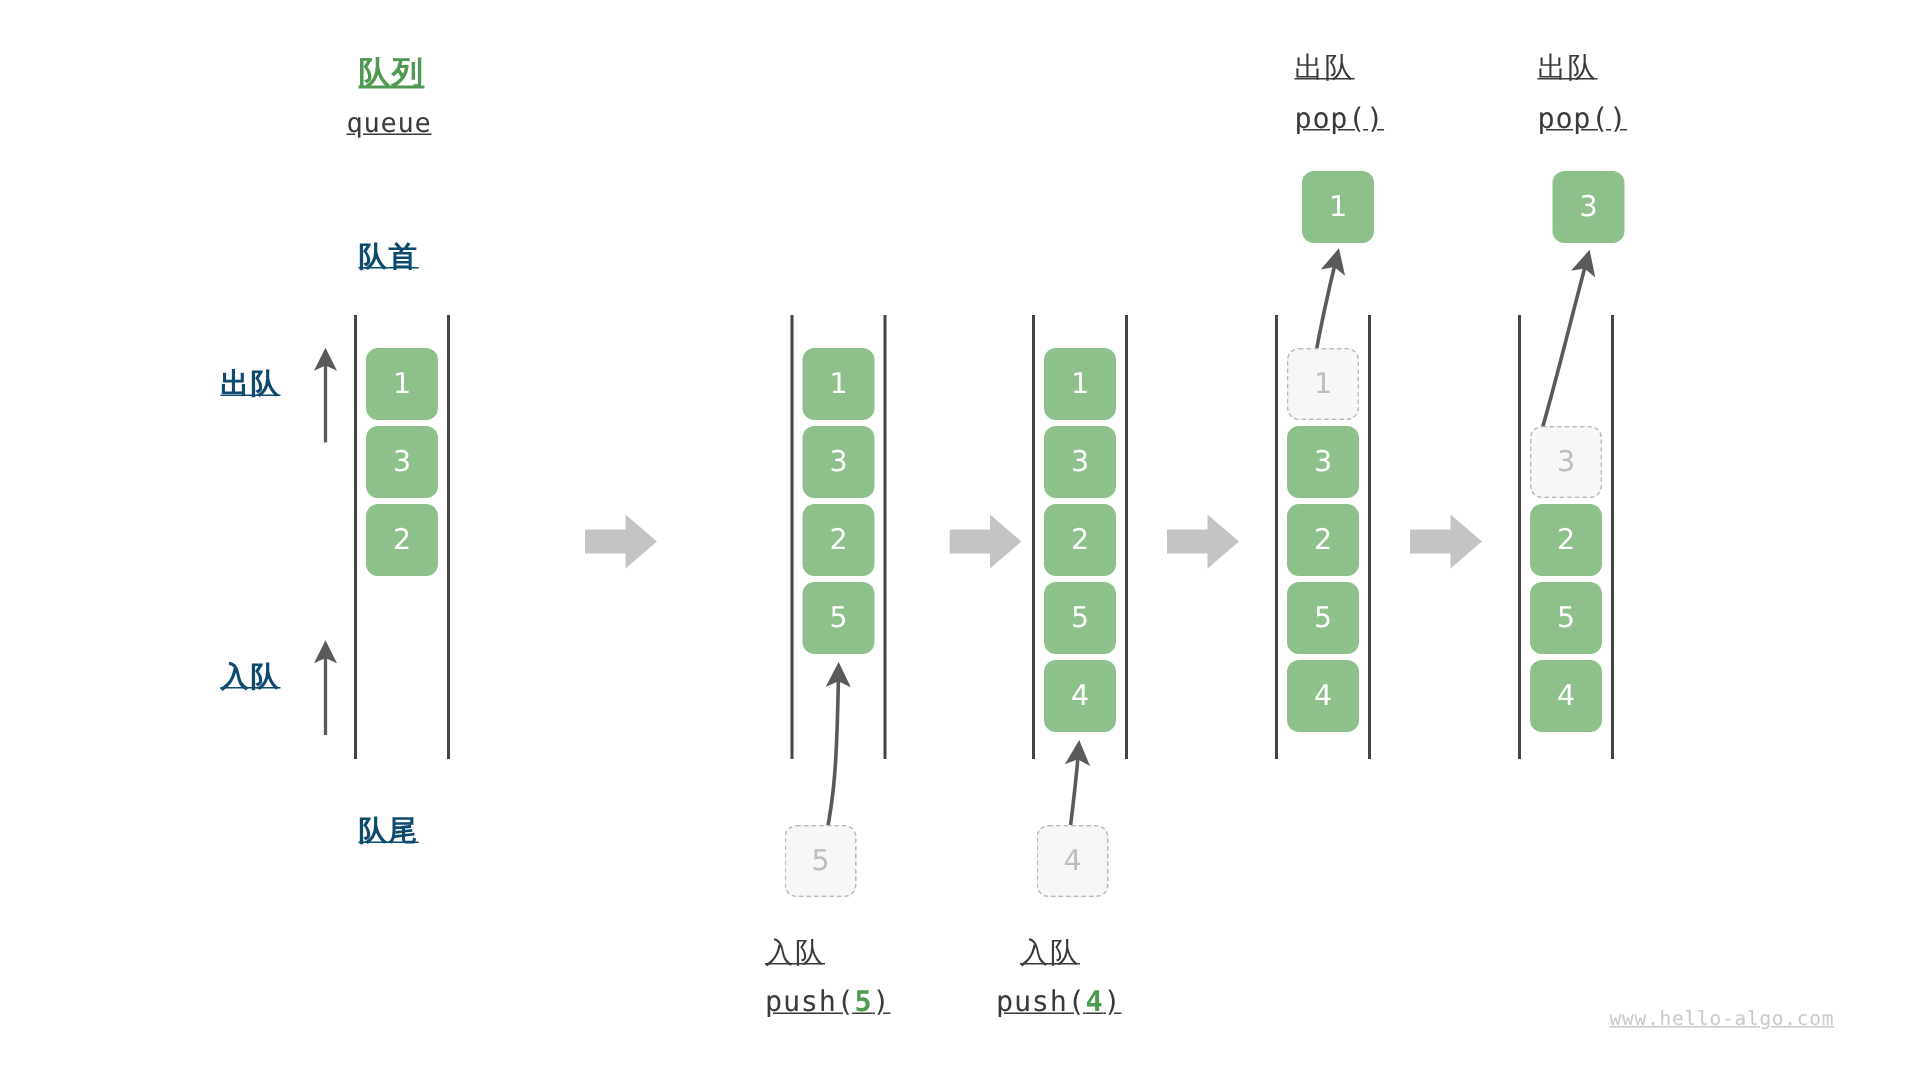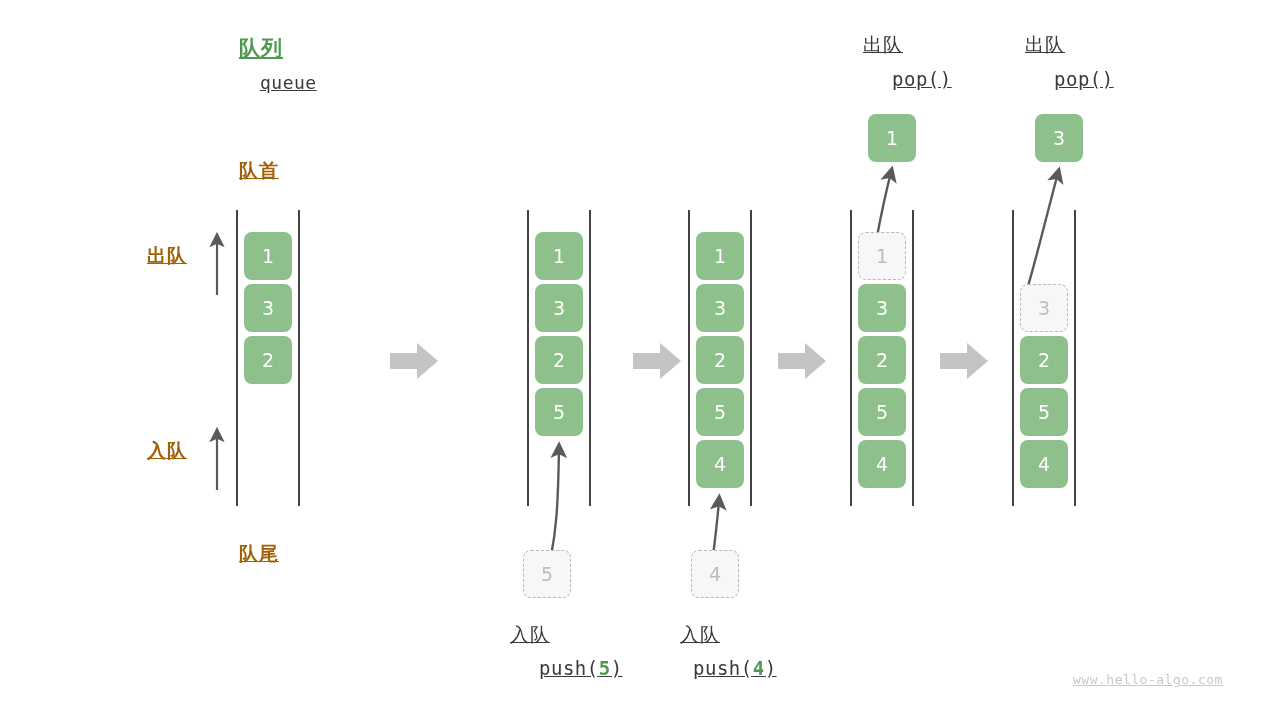--- a/index.html
+++ b/index.html
@@ -29,27 +29,26 @@
     color: #4e9a50;
     white-space: nowrap;
     letter-spacing: 1px;
   }
   .mono {
     font-family: "DejaVu Sans Mono", "Liberation Mono", monospace;
     font-size: 18px;
     color: #3a3a3a;
     white-space: nowrap;
     letter-spacing: 0.5px;
-    margin-left: 29px;
   }
   .cn-bold {
     font-family: "DejaVu Sans", "Liberation Sans", sans-serif;
     font-weight: bold;
     font-size: 19px;
-    color: #a16207;
+    color: #0c4a6e;
     white-space: nowrap;
     letter-spacing: 1px;
   }
   .cn-plain {
     font-family: "DejaVu Sans", "Liberation Sans", sans-serif;
     font-size: 19px;
     color: #3a3a3a;
     white-space: nowrap;
     letter-spacing: 1px;
   }

